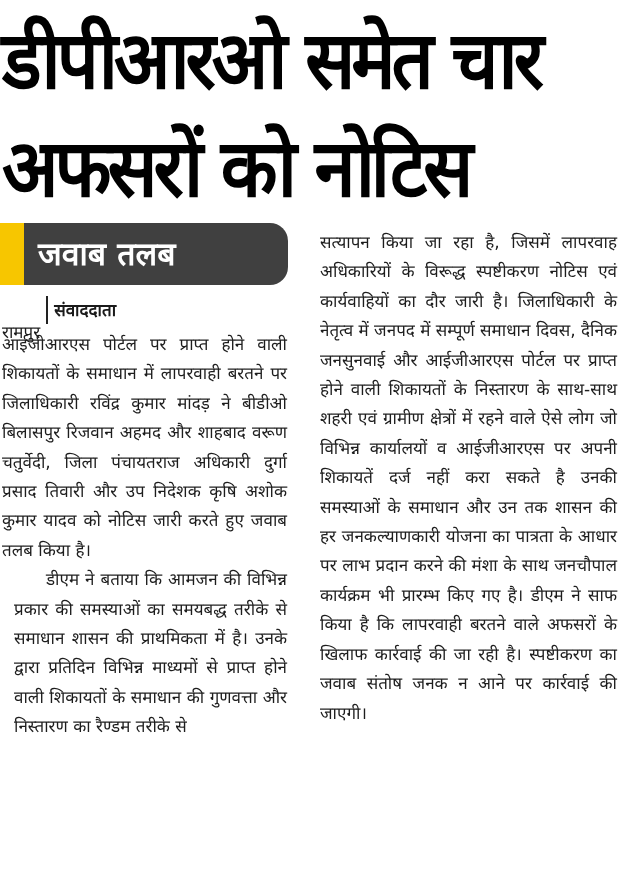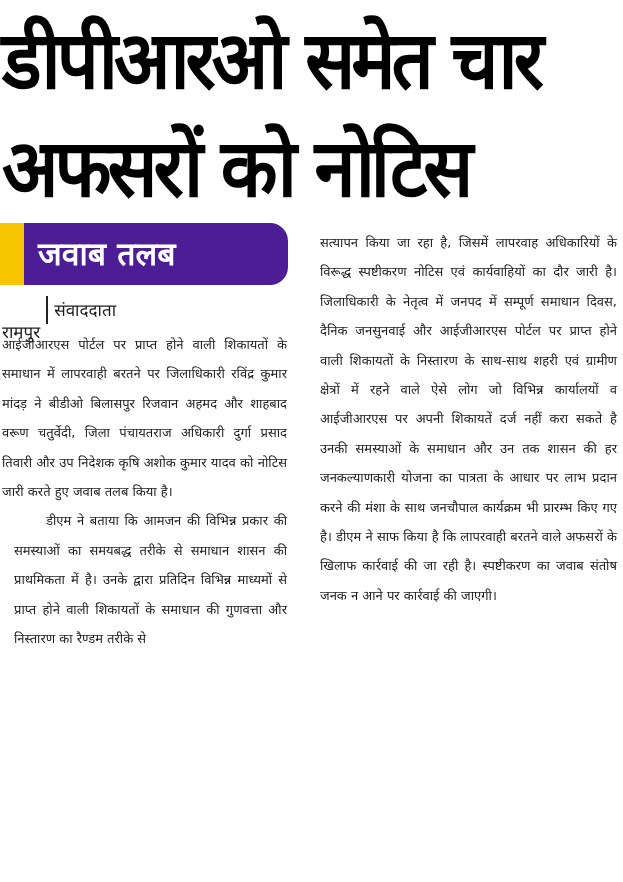--- a/index.html
+++ b/index.html
@@ -10,34 +10,34 @@
       font-size: 74px; line-height: 100px; letter-spacing: -4px;
       color: #000; transform: scaleY(1.08); transform-origin: top left;
     }
     .headline .line { display: block; white-space: nowrap; }
     .kicker {
       position: absolute; left: 0; top: 223px; width: 288px; height: 62px;
       display: flex;
     }
     .kicker .stripe { width: 24px; height: 100%; background: #f7c600; }
     .kicker .band {
-      flex: 1; background: #4c1d95; border-radius: 0 18px 18px 0;
+      flex: 1; background: #404040; border-radius: 0 18px 18px 0;
       color: #fff; font-weight: bold; font-size: 32px; line-height: 62px;
       padding-left: 14px; white-space: nowrap;
     }
     .byline {
       position: absolute; left: 2px; top: 294px; height: 32px;
       font-size: 17px; line-height: 32px; white-space: nowrap; display: flex; align-items: center;
     }
     .byline .place { font-weight: normal; margin-top: 44px; }
     .byline .sep { display: inline-block; width: 2px; height: 28px; background: #222; margin: 0 6px; }
-    .byline .reporter { font-weight: normal; }
+    .byline .reporter { font-weight: bold; }
     .col {
       position: absolute; font-family: "DejaVu Sans", sans-serif;
-      font-size: 13px; line-height: 29.4px; text-align: justify; color: #1d1d1d;
+      font-size: 17px; line-height: 29.4px; text-align: justify; color: #1d1d1d;
     }
     .col.left { left: 2px; top: 330px; width: 285px; }
     .col.right { left: 320px; top: 228px; width: 297px; }
     .col p { margin: 0; }
     .col p.indent { text-indent: 32px; margin-left: 12px; }
   </style>
 </head>
 <body>
 
 <div class="headline">

